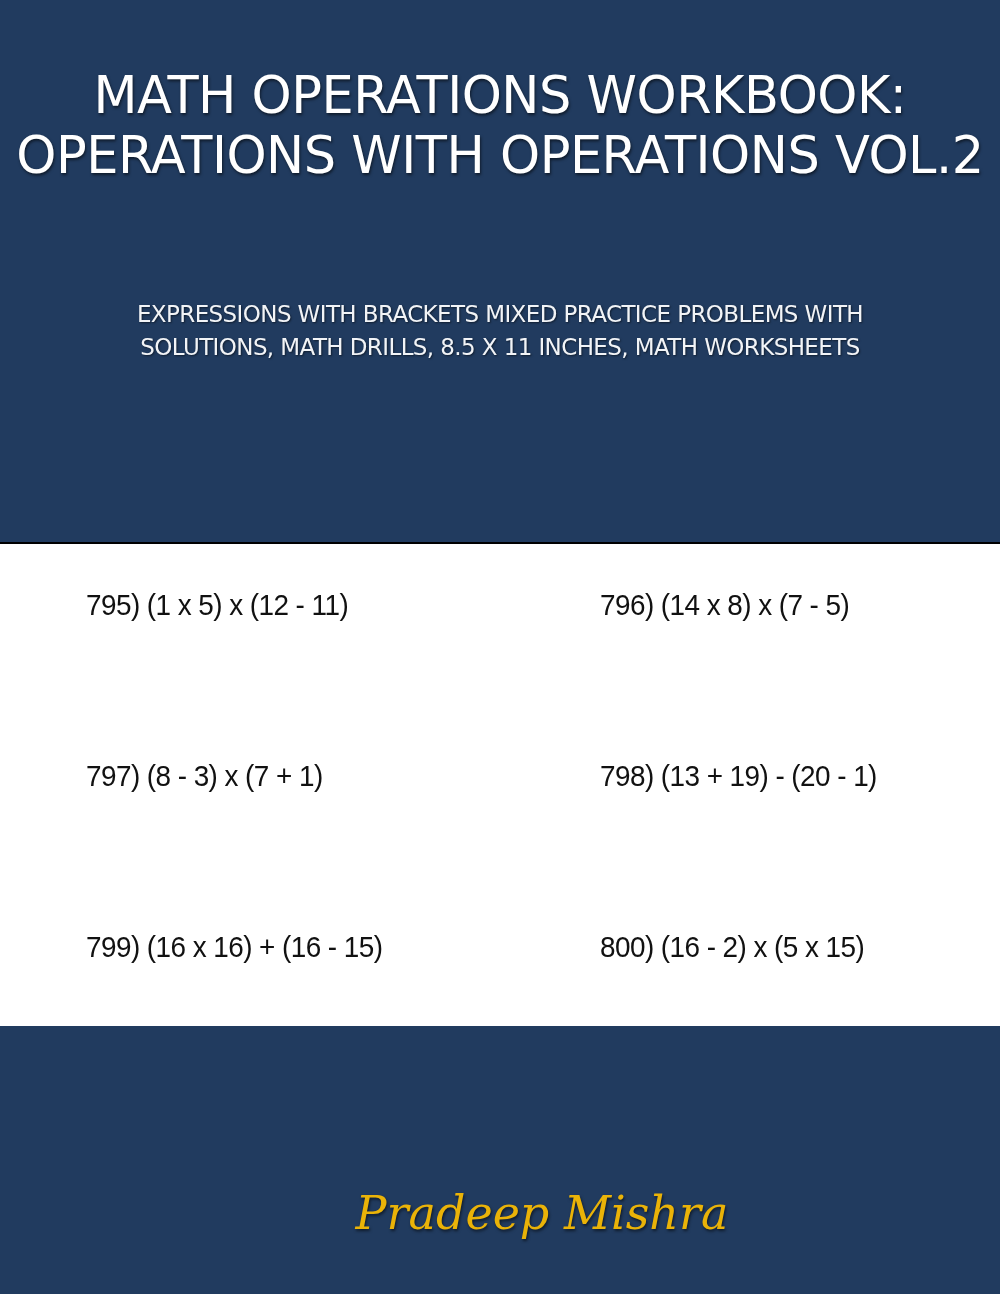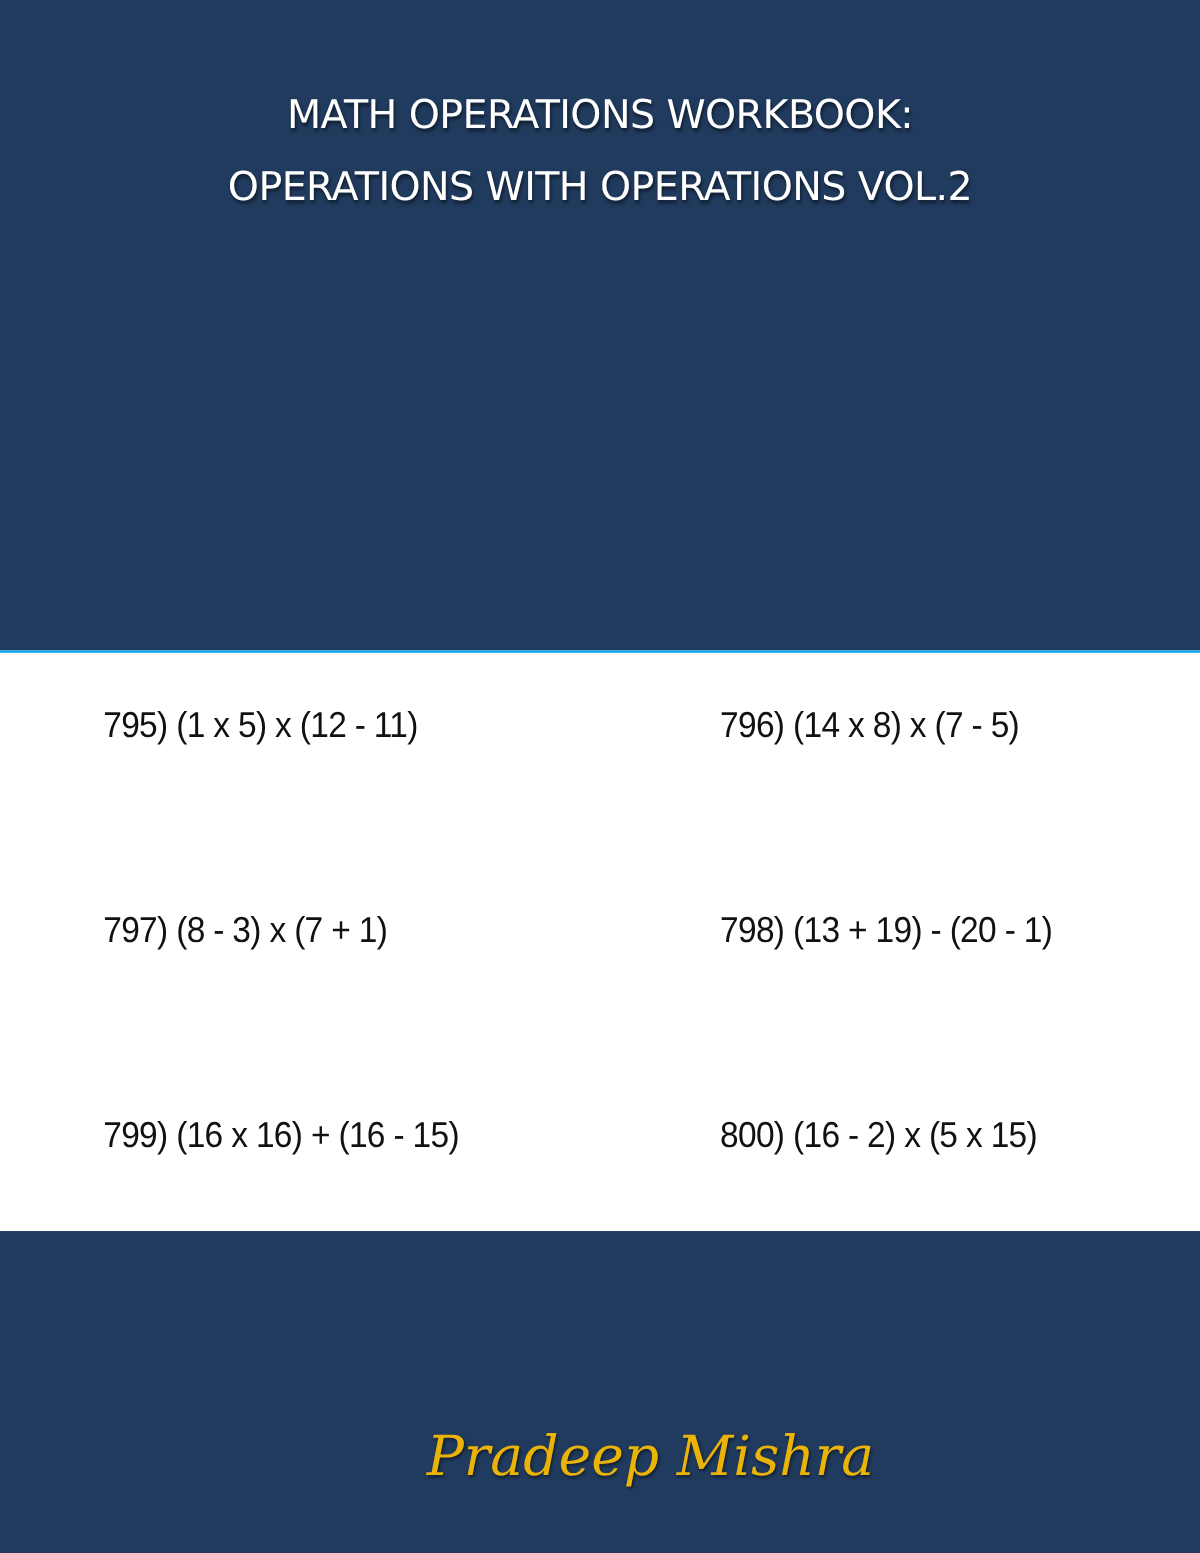--- a/index.html
+++ b/index.html
@@ -10,37 +10,37 @@
     }
     .cover { position: relative; width: 1000px; height: 1294px; }
     .top-band {
       position: absolute; left: 0; top: 0; width: 1000px; height: 542px;
       background: #213b5f;
     }
     .title {
       position: absolute; left: 0; top: 66px; width: 1000px;
       text-align: center; color: #ffffff;
       font-family: "DejaVu Sans", sans-serif;
-      font-size: 33px; line-height: 60px; font-weight: normal;
+      font-size: 51px; line-height: 60px; font-weight: normal;
       letter-spacing: -0.5px;
       text-shadow: 1px 2px 3px rgba(0,0,0,0.55);
     }
     .title div { white-space: nowrap; }
     .subtitle {
       position: absolute; left: 0; top: 298px; width: 1000px;
       text-align: center; color: #f2f4f7;
       font-family: "DejaVu Sans", sans-serif;
       font-size: 23px; line-height: 33px; letter-spacing: -0.6px;
       text-shadow: 1px 1px 2px rgba(0,0,0,0.5);
     }
     .subtitle div { white-space: nowrap; }
     .problems-band {
       position: absolute; left: 0; top: 542px; width: 1000px; height: 484px;
       background: #ffffff;
-      border-top: 2px solid #0ea5e9;
+      border-top: 2px solid #000000;
       box-sizing: border-box;
     }
     .problem {
       position: absolute; color: #111111;
       font-family: "Liberation Sans", sans-serif;
       font-size: 30px; letter-spacing: -0.6px; white-space: nowrap;
       transform: scaleX(0.93); transform-origin: left center;
     }
     .bottom-band {
       position: absolute; left: 0; top: 1026px; width: 1000px; height: 268px;
@@ -59,20 +59,24 @@
 <body>
 
 <div class="cover">
   <div class="top-band"></div>
 
   <div class="title">
     <div>MATH OPERATIONS WORKBOOK:</div>
     <div>OPERATIONS WITH OPERATIONS VOL.2</div>
   </div>
 
+  <div class="subtitle">
+    <div>EXPRESSIONS WITH BRACKETS MIXED PRACTICE PROBLEMS WITH</div>
+    <div>SOLUTIONS, MATH DRILLS, 8.5 X 11 INCHES, MATH WORKSHEETS</div>
+  </div>
 
   <div class="problems-band">
     <div class="problem" style="left:86px; top:44px;">
       <span>795)</span>
       <span>(1 x 5) x (12 - 11)</span>
     </div>
     <div class="problem" style="left:600px; top:44px;">
       <span>796)</span>
       <span>(14 x 8) x (7 - 5)</span>
     </div>

